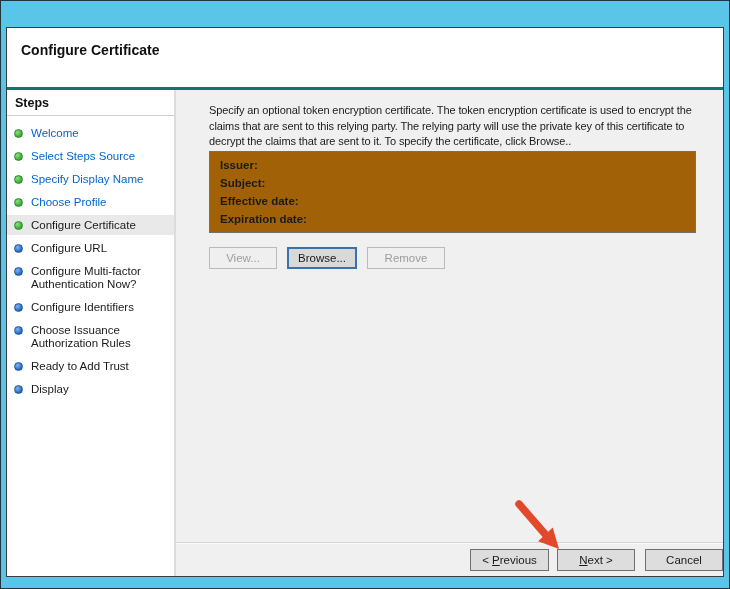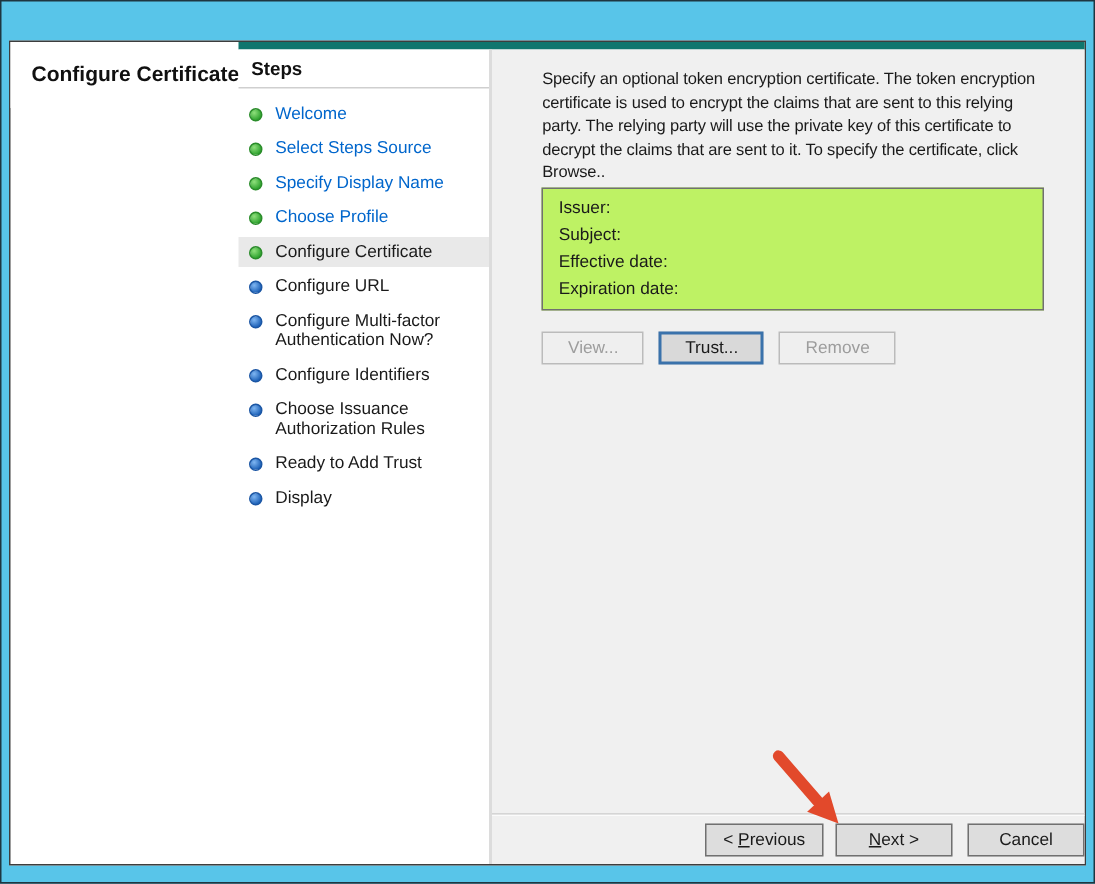--- a/index.html
+++ b/index.html
@@ -7,42 +7,42 @@
   .window{position:absolute;inset:0;background:#58C5E9;border:1px solid #1E3640;box-sizing:border-box;}
   
   .titlebar{position:relative;height:26px;}
   .app-icon{position:absolute;left:7px;top:4px;width:18px;height:18px;}
   .win-title{position:absolute;left:0;right:0;top:5px;text-align:center;font-size:13px;color:#101010;}
   .close-btn{position:absolute;right:4px;top:1px;width:37px;height:22px;background:#C4574E;
     border:1px solid #3A2824;color:#161616;font-weight:bold;font-size:13px;line-height:20px;
     text-align:center;padding:0;cursor:pointer;font-family:inherit;}
   
   .client{position:absolute;left:5px;right:5px;top:26px;bottom:11px;background:#FFFFFF;
-    border:1px solid #3D3D3D;display:flex;flex-direction:row;box-sizing:border-box;}
+    border:1px solid #3D3D3D;display:flex;flex-direction:column;box-sizing:border-box;}
   .page-header{height:44px;box-sizing:border-box;padding:13px 0 0 14px;background:#FFFFFF;}
   .page-title{font-size:14px;font-weight:bold;color:#101010;}
-  .body{flex:1;display:flex;min-height:0;border-top:5px solid #0f766e;}
+  .body{flex:1;display:flex;min-height:0;border-top:3px solid #0f766e;margin-top:15px;}
   
   .sidebar{width:167px;background:#FFFFFF;flex:none;}
   .steps-title{font-size:12.5px;font-weight:bold;color:#101010;padding:6px 0 5px 8px;
     border-bottom:1px solid #CFCFCF;}
   ul.steps{list-style:none;margin:7px 0 0 0;padding:0;}
   li.step{position:relative;padding:4px 2px 3px 24px;margin:0 0 3px 0;font-size:11.5px;line-height:13px;}
   li.step .dot{position:absolute;left:7px;top:6px;width:9px;height:9px;border-radius:50%;box-sizing:border-box;}
   li.step.done .dot{background:radial-gradient(circle at 35% 32%,#8FE07C,#2FA32F 75%);border:1px solid #2A8C2A;}
   li.step.pending .dot, li.step.current .dot.pending{background:radial-gradient(circle at 35% 32%,#7FB6F2,#1E62B8 75%);border:1px solid #1B56A4;}
   li.step.current .dot{background:radial-gradient(circle at 35% 32%,#8FE07C,#2FA32F 75%);border:1px solid #2A8C2A;}
   li.step.done .lbl{color:#0066CC;}
   li.step.current{background:#E9E9E9;}
   li.step.current .lbl, li.step.pending .lbl{color:#1A1A1A;}
   
   .panel{flex:1;background:#F0F0F0;border-left:2px solid #DCDCDC;display:flex;flex-direction:column;min-width:0;}
   .panel-content{padding:13px 27px 0 33px;}
   .desc{margin:0;font-size:11px;letter-spacing:-0.1px;line-height:15.5px;color:#1A1A1A;}
-  .cert-box{margin-top:1px;border:1px solid #707070;padding:4px 10px;background:#bef264;}
+  .cert-box{margin-top:1px;border:1px solid #707070;padding:4px 10px;background:#a16207;font-weight:bold;}
   .cert-field{font-size:11.5px;line-height:18px;color:#1A1A1A;}
   .btn-row{margin-top:14px;display:flex;gap:10px;}
   .btn{height:22px;box-sizing:border-box;font-size:11.5px;font-family:inherit;color:#1A1A1A;
     background:#DDDDDD;border:1px solid #707070;padding:0 6px;cursor:pointer;}
   .btn.w68{width:68px;} .btn.w70{width:70px;} .btn.w71{width:78px;} .btn.w79{width:79px;}
   .btn.disabled{background:#EFEFEF;border:1px solid #BBBBBB;color:#9D9D9D;cursor:default;}
   .btn.focused{background:#D9D9D9;border:2px solid #3A72AB;}
   
   .footer{margin-top:auto;height:33px;flex:none;border-top:1px solid #D5D5D5;box-shadow:inset 0 1px 0 #FBFBFB;
     display:flex;align-items:center;justify-content:flex-end;gap:8px;}
@@ -110,21 +110,21 @@
 
           <div class="cert-box">
             <div class="cert-field">Issuer:</div>
             <div class="cert-field">Subject:</div>
             <div class="cert-field">Effective date:</div>
             <div class="cert-field">Expiration date:</div>
           </div>
 
           <div class="btn-row">
             <button class="btn w68 disabled" disabled="">View...</button>
-            <button class="btn w70 focused">Trust...</button>
+            <button class="btn w70 focused">Browse...</button>
             <button class="btn w71 disabled" disabled="">Remove</button>
           </div>
         </div>
 
         <div class="footer">
           <button class="btn w79"><span>&lt; </span><span class="ukey">P</span><span>revious</span></button>
           <button class="btn w71"><span class="ukey">N</span><span>ext &gt;</span></button>
           <button class="btn w71 cancel">Cancel</button>
         </div>
       </div>

